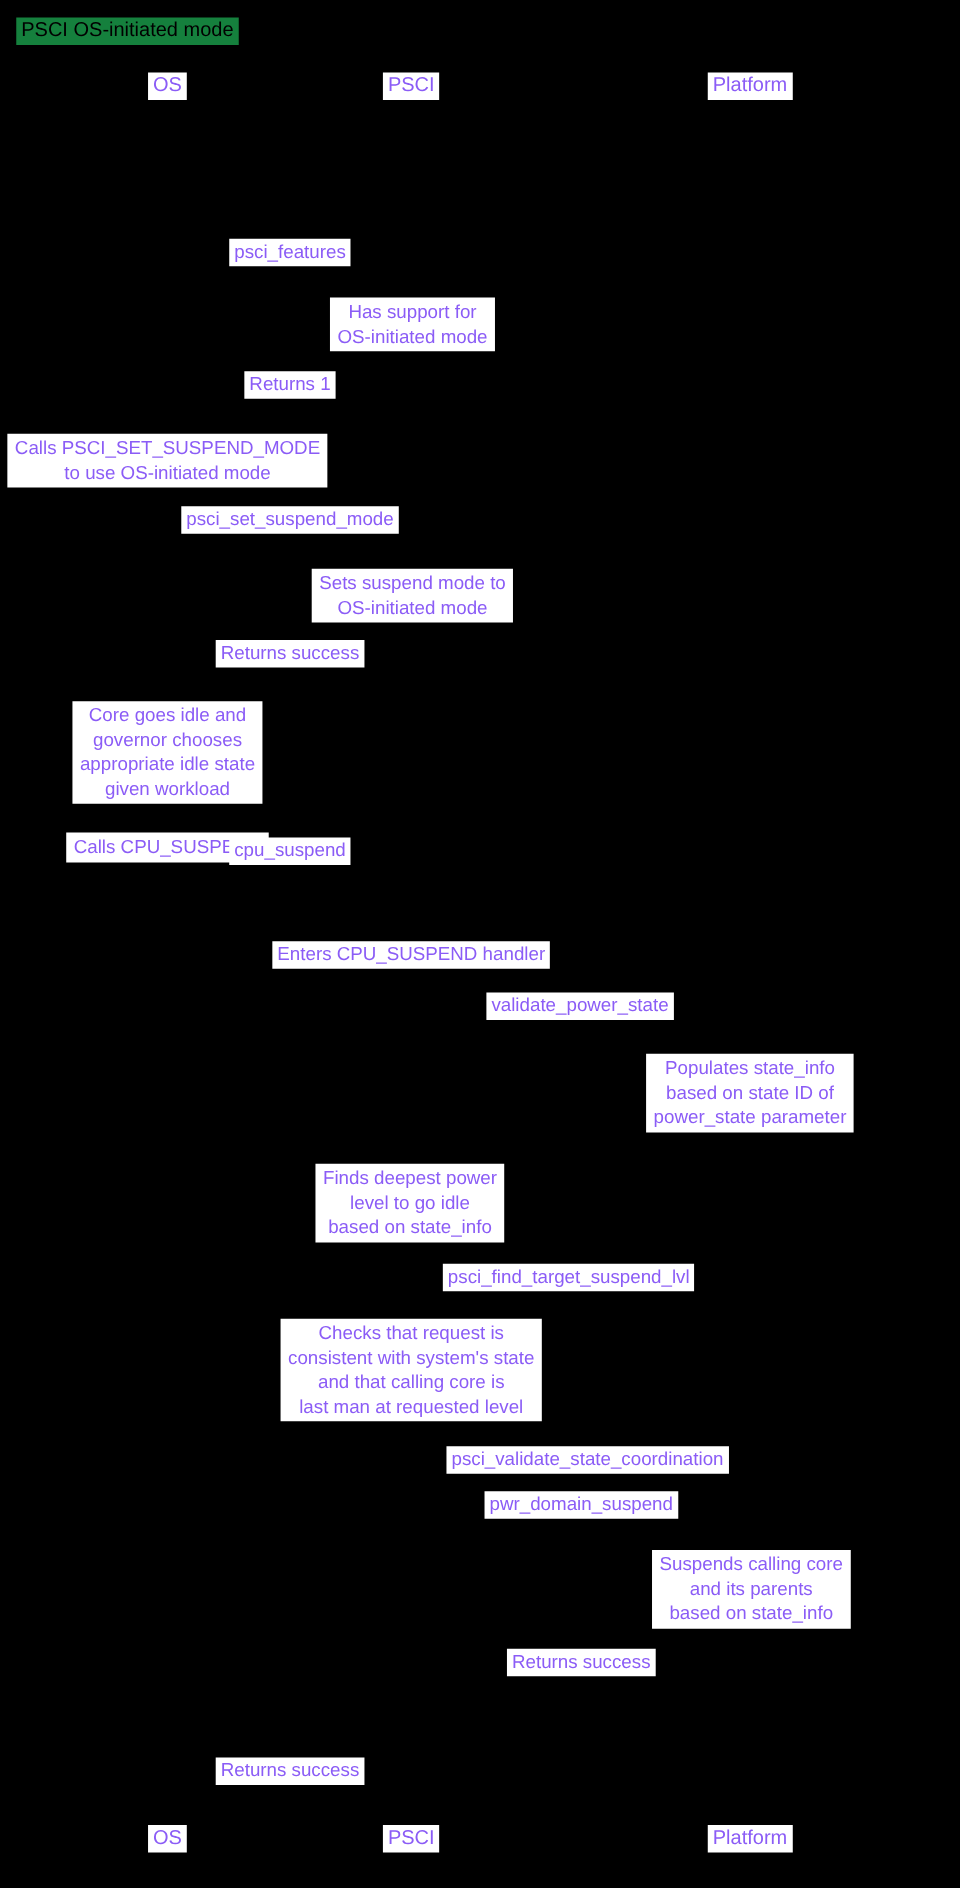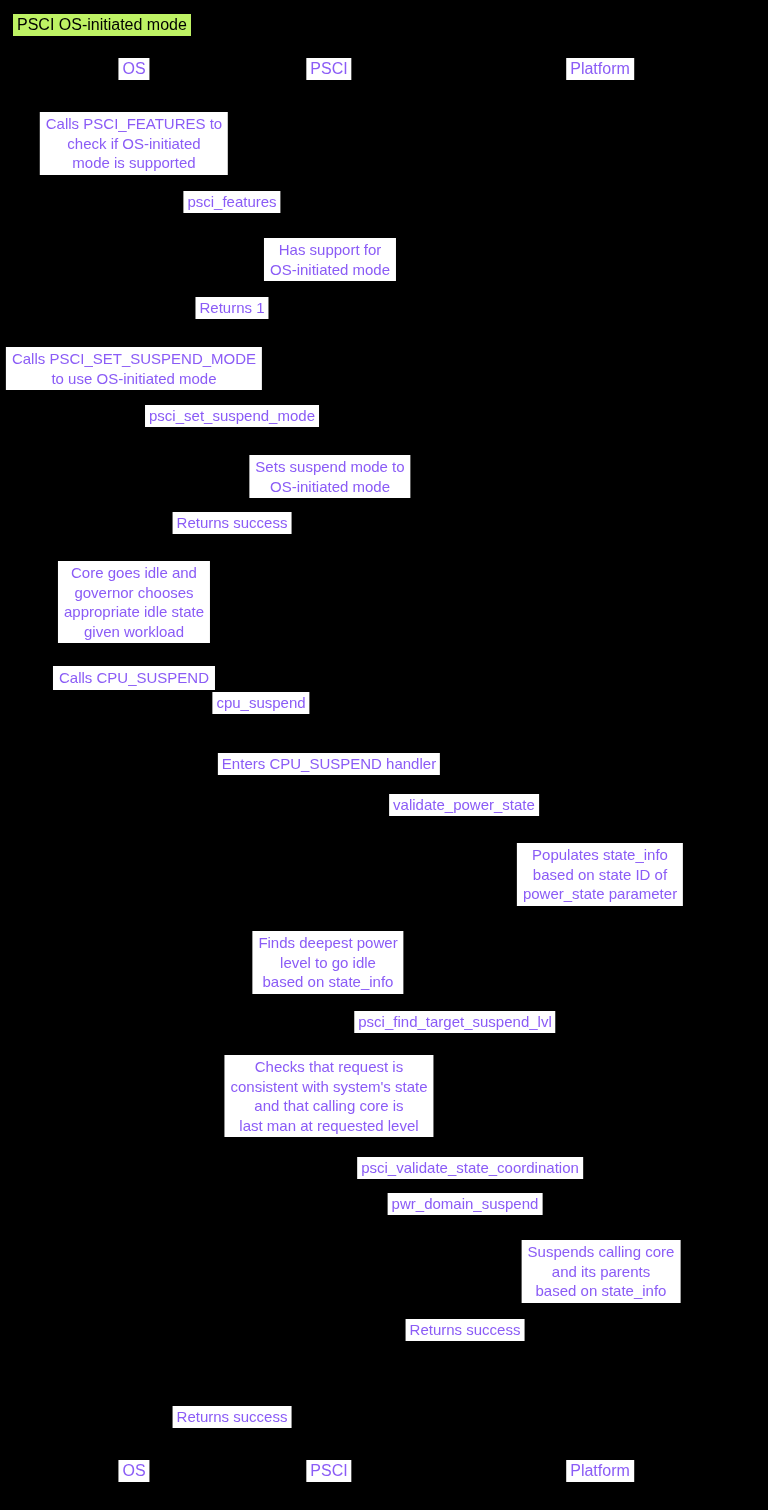--- a/index.html
+++ b/index.html
@@ -18,43 +18,40 @@
     font-size: 15px;
     line-height: 19.5px;
     text-align: center;
     white-space: pre;
     transform: translateX(-50%);
     padding: 1px 4px;
   }
   .note { padding: 2px 6px; }
   .title-box {
     position: absolute;
-    background: #bef264;
+    background: #15803d;
     color: #000000;
     font-size: 16px;
     line-height: 20px;
     white-space: pre;
     padding: 1px 4px;
   }
   .actor { font-size: 16px; padding: 1px 4px; }
 </style>
 </head>
 <body style="background: rgb(0, 0, 0);">
 
 <div class="stage">
 
   <div class="title-box" style="left:13px; top:14px;">PSCI OS-initiated mode</div>
 
   <div class="box actor" style="left:134px; top:58px;">OS</div>
   <div class="box actor" style="left:329px; top:58px;">PSCI</div>
   <div class="box actor" style="left:600px; top:58px;">Platform</div>
 
-  <div class="box note" style="left:134px; top:112px;">Calls PSCI_FEATURES to
-check if OS-initiated
-mode is supported</div>
 
   <div class="box" style="left:232px; top:191px;">psci_features</div>
 
   <div class="box note" style="left:330px; top:238px;">Has support for
 OS-initiated mode</div>
 
   <div class="box" style="left:232px; top:297px;">Returns 1</div>
 
   <div class="box note" style="left:134px; top:347px;">Calls PSCI_SET_SUSPEND_MODE
 to use OS-initiated mode</div>
@@ -66,21 +63,21 @@
 
   <div class="box" style="left:232px; top:512px;">Returns success</div>
 
   <div class="box note" style="left:134px; top:561px;">Core goes idle and
 governor chooses
 appropriate idle state
 given workload</div>
 
   <div class="box note" style="left:134px; top:666px;">Calls CPU_SUSPEND</div>
 
-  <div class="box" style="left:232px; top:692px;margin-left:29px;">cpu_suspend</div>
+  <div class="box" style="left:232px; top:670px;">cpu_suspend</div>
 
   <div class="box" style="left:329px; top:753px;">Enters CPU_SUSPEND handler</div>
 
   <div class="box" style="left:464px; top:794px;">validate_power_state</div>
 
   <div class="box note" style="left:600px; top:843px;">Populates state_info
 based on state ID of
 power_state parameter</div>
 
   <div class="box note" style="left:328px; top:931px;">Finds deepest power

